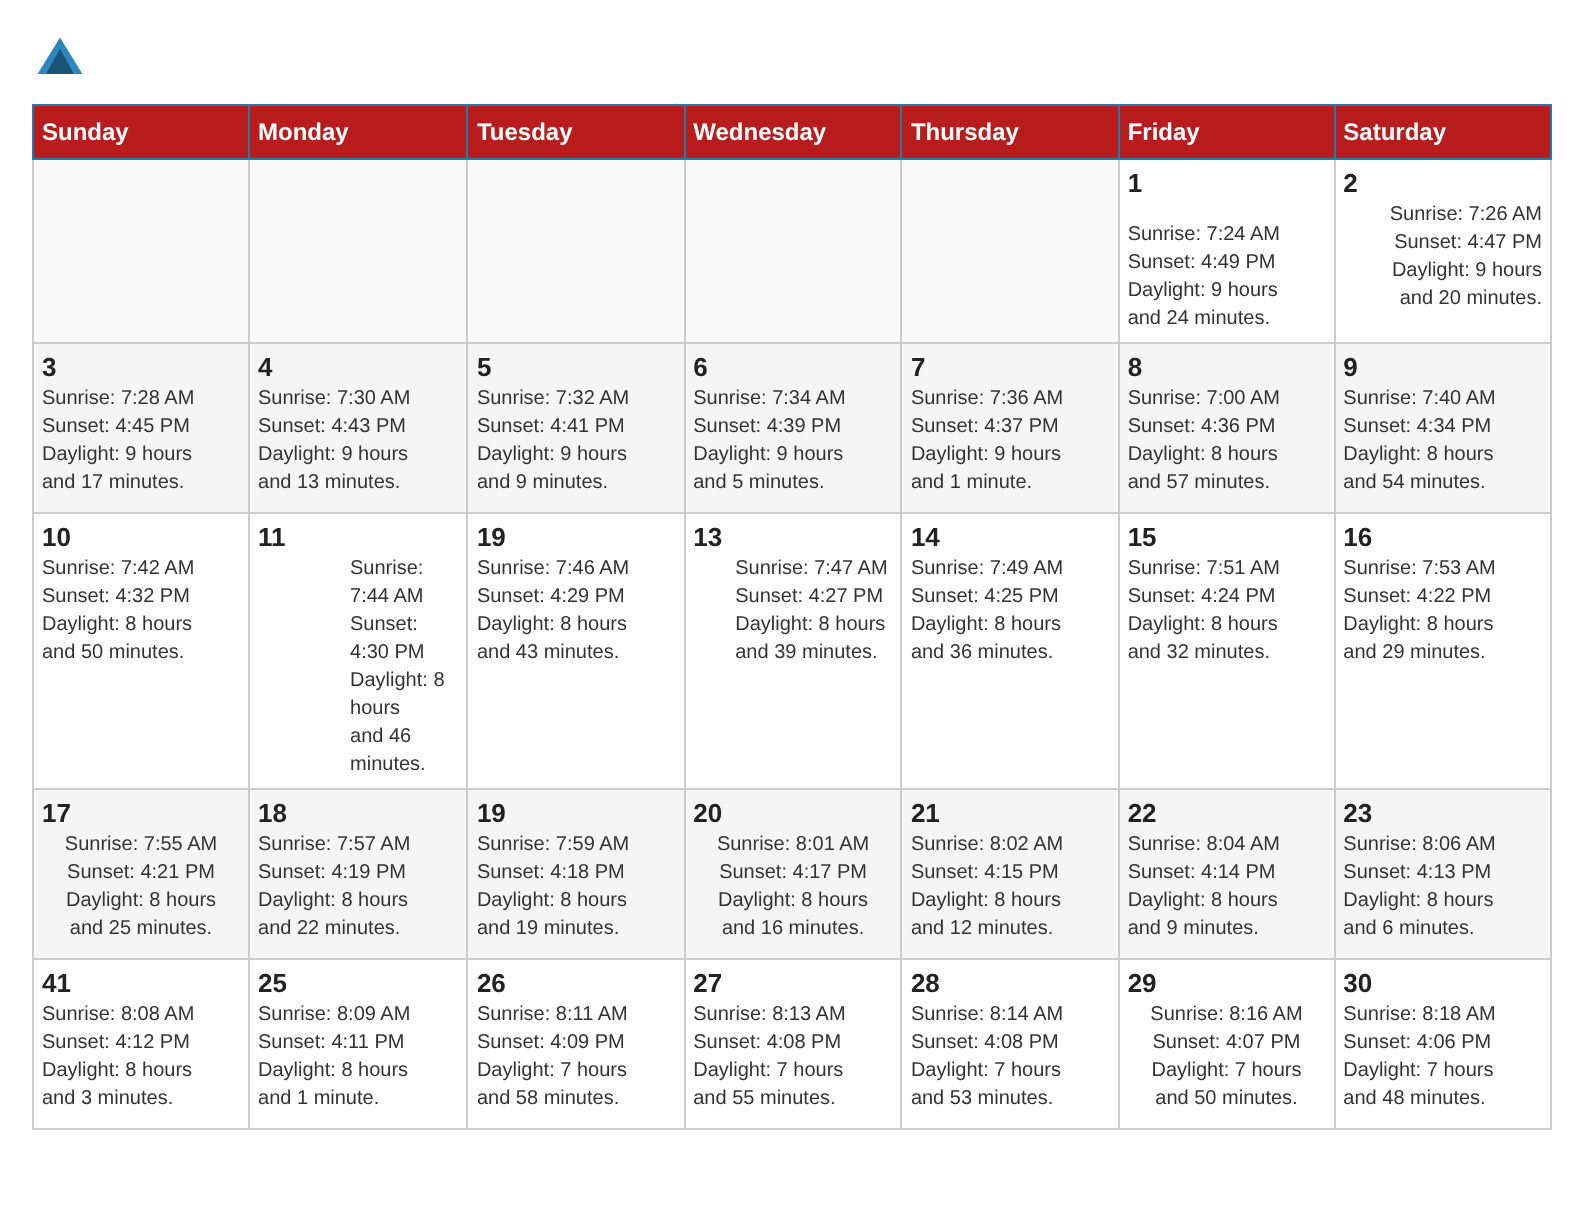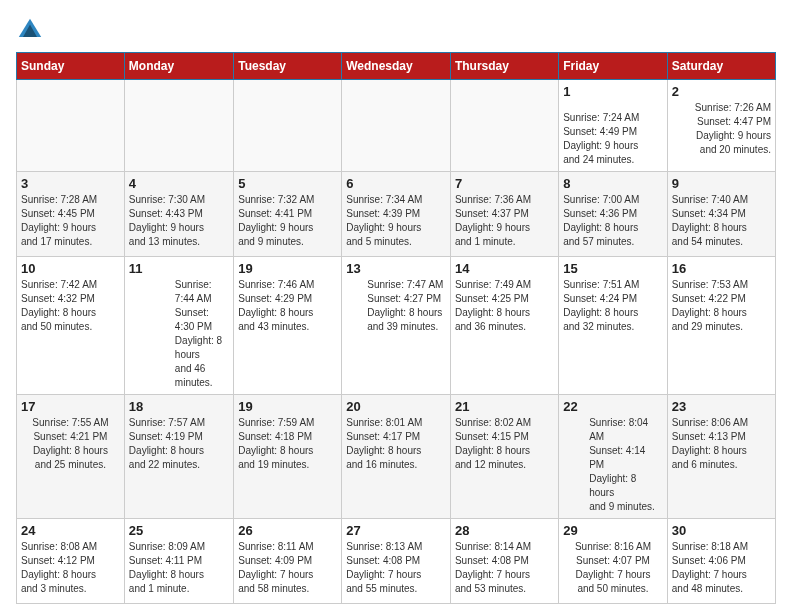--- a/index.html
+++ b/index.html
@@ -257,50 +257,50 @@
         </td>
         <td>
           <div class="day-number">19</div>
           <div class="day-info" style="white-space: pre-line;">Sunrise: 7:59 AM
 Sunset: 4:18 PM
 Daylight: 8 hours
 and 19 minutes.</div>
         </td>
         <td>
           <div class="day-number">20</div>
-          <div class="day-info" style="white-space: pre-line;">Sunrise: 8:01 AM
+          <div class="day-info" style="white-space: pre-line; text-align: center;">Sunrise: 8:01 AM
 Sunset: 4:17 PM
 Daylight: 8 hours
 and 16 minutes.</div>
         </td>
         <td>
           <div class="day-number">21</div>
           <div class="day-info" style="white-space: pre-line;">Sunrise: 8:02 AM
 Sunset: 4:15 PM
 Daylight: 8 hours
 and 12 minutes.</div>
         </td>
         <td>
           <div class="day-number">22</div>
-          <div class="day-info" style="white-space: pre-line; margin-left: 26px;">Sunrise: 8:04 AM
+          <div class="day-info" style="white-space: pre-line;">Sunrise: 8:04 AM
 Sunset: 4:14 PM
 Daylight: 8 hours
 and 9 minutes.</div>
         </td>
         <td>
           <div class="day-number">23</div>
           <div class="day-info" style="white-space: pre-line;">Sunrise: 8:06 AM
 Sunset: 4:13 PM
 Daylight: 8 hours
 and 6 minutes.</div>
         </td>
       </tr>
       <tr>
         <td>
-          <div class="day-number">24</div>
+          <div class="day-number">41</div>
           <div class="day-info" style="white-space: pre-line;">Sunrise: 8:08 AM
 Sunset: 4:12 PM
 Daylight: 8 hours
 and 3 minutes.</div>
         </td>
         <td>
           <div class="day-number">25</div>
           <div class="day-info" style="white-space: pre-line;">Sunrise: 8:09 AM
 Sunset: 4:11 PM
 Daylight: 8 hours

